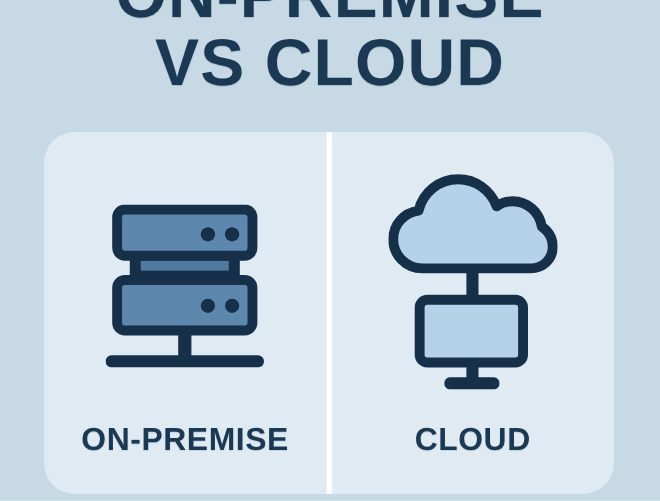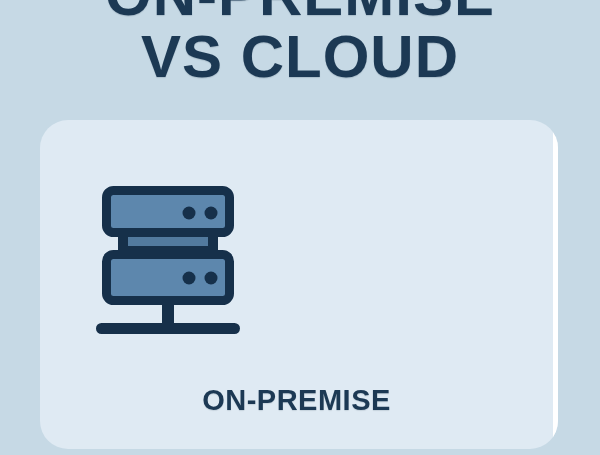--- a/index.html
+++ b/index.html
@@ -92,15 +92,39 @@
           <rect class="box-fill" x="10.5" y="68.5" width="123" height="46" rx="7"></rect>
           <circle class="navy" cx="93" cy="92" r="6.5"></circle>
           <circle class="navy" cx="115" cy="92" r="6.5"></circle>
         </svg>
       </div>
       <div class="panel-label">ON-PREMISE</div>
     </div>
 
     <div class="divider"></div>
 
+    <div class="panel">
+      <div class="icon-wrap icon-cloud">
+        <svg width="154" height="196" viewBox="0 0 154 196" xmlns="http://www.w3.org/2000/svg" aria-hidden="true">
+
+          <rect class="navy" x="71" y="82" width="11" height="34"></rect>
+
+          <rect class="navy" x="71" y="170" width="11" height="19"></rect>
+          <rect class="navy" x="51" y="185" width="50" height="11" rx="5"></rect>
+
+          <path class="lite-fill" d="M 31 86
+            C 16 86 4.5 74 4.5 59.5
+            C 4.5 46 14 35.5 27.5 33.5
+            C 31.5 17 46 5 63.5 5
+            C 79.5 5 93 15 98.5 29.5
+            C 102.5 26.5 107.5 25 113 25
+            C 126.5 25 137.5 35 139.5 48
+            C 145.5 52 149.5 58.5 149.5 66.5
+            C 149.5 77.5 140.5 86 129.5 86 Z"></path>
+
+          <rect class="lite-fill" x="28.5" y="114.5" width="94" height="57" rx="7"></rect>
+        </svg>
+      </div>
+      <div class="panel-label">CLOUD</div>
+    </div>
 
   </div>
 </div>
 
 </body></html>

